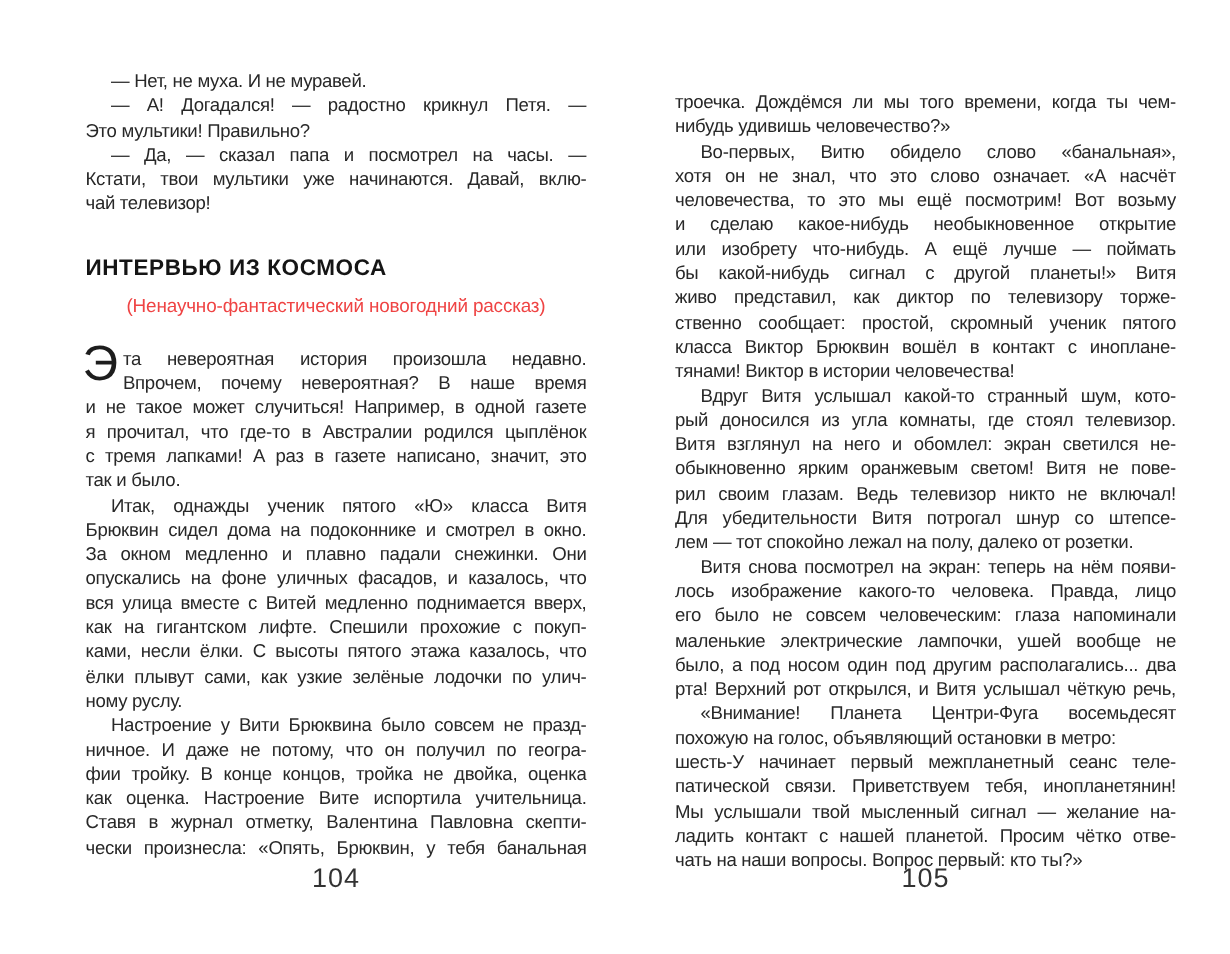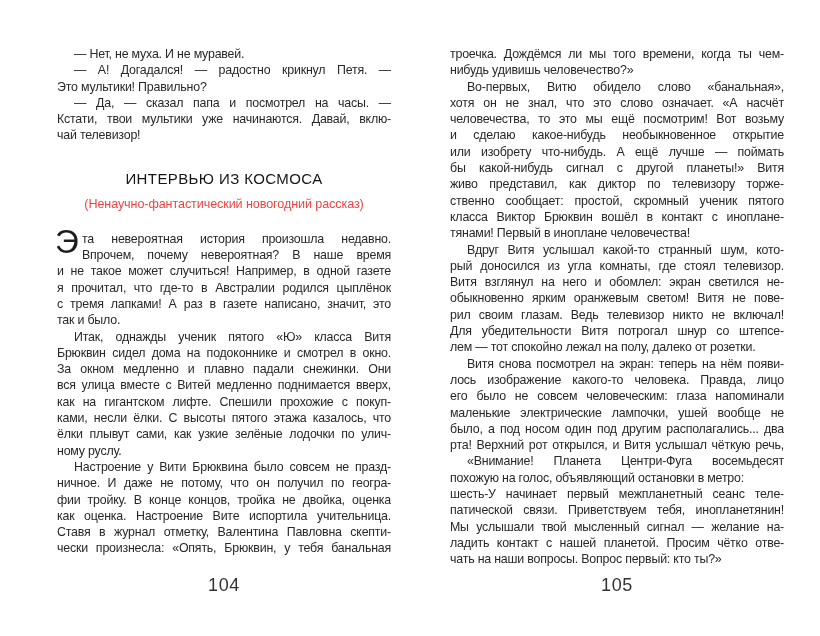--- a/index.html
+++ b/index.html
@@ -30,37 +30,36 @@
     overflow: hidden;
   }
   .line.end    { text-align-last: left; }
   .line.indent { text-indent: 17px; }
   .line.dc     { margin-left: 25px; }
 
   .intro { padding-top: 46px; }
 
   .title {
     margin: 26px 0 0 0;
-    text-align: center;
     font-size: 15px;
     line-height: 17px;
-    font-weight: normal;
+    font-weight: bold;
     letter-spacing: 0.4px;
     color: #151515;
   }
   .subtitle {
     margin-top: 10px;
     text-align: center;
     font-size: 12.6px;
     line-height: 15px;
     letter-spacing: -0.1px;
     color: #ef4444;
   }
   .body-block { margin-top: 19px; }
-  .right-body { margin-top: 0; padding-top: 46px; }
+  .right-body { margin-top: 0; padding-top: 60px; }
 
   .drop-cap {
     position: absolute;
     left: -2px;
     top: 226px;
     font-size: 33px;
     line-height: 31px;
     font-weight: 500;
     color: #1d1d1d;
   }
@@ -95,20 +94,21 @@
     <div class="body-block" id="left-body">
         <div class="line dc">та невероятная история произошла недавно.</div>
         <div class="line dc">Впрочем, почему невероятная? В наше время</div>
         <div class="line">и не такое может случиться! Например, в одной газете</div>
         <div class="line">я прочитал, что где-то в Австралии родился цыплёнок</div>
         <div class="line">с тремя лапками! А раз в газете написано, значит, это</div>
         <div class="line end">так и было.</div>
         <div class="line indent">Итак, однажды ученик пятого «Ю» класса Витя</div>
         <div class="line">Брюквин сидел дома на подоконнике и смотрел в окно.</div>
         <div class="line">За окном медленно и плавно падали снежинки. Они</div>
+        <div class="line">опускались на фоне уличных фасадов, и казалось, что</div>
         <div class="line">вся улица вместе с Витей медленно поднимается вверх,</div>
         <div class="line">как на гигантском лифте. Спешили прохожие с покуп-</div>
         <div class="line">ками, несли ёлки. С высоты пятого этажа казалось, что</div>
         <div class="line">ёлки плывут сами, как узкие зелёные лодочки по улич-</div>
         <div class="line end">ному руслу.</div>
         <div class="line indent">Настроение у Вити Брюквина было совсем не празд-</div>
         <div class="line">ничное. И даже не потому, что он получил по геогра-</div>
         <div class="line">фии тройку. В конце концов, тройка не двойка, оценка</div>
         <div class="line">как оценка. Настроение Вите испортила учительница.</div>
         <div class="line">Ставя в журнал отметку, Валентина Павловна скепти-</div>
@@ -123,21 +123,21 @@
         <div class="line end">нибудь удивишь человечество?»</div>
         <div class="line indent">Во-первых, Витю обидело слово «банальная»,</div>
         <div class="line">хотя он не знал, что это слово означает. «А насчёт</div>
         <div class="line">человечества, то это мы ещё посмотрим! Вот возьму</div>
         <div class="line">и сделаю какое-нибудь необыкновенное открытие</div>
         <div class="line">или изобрету что-нибудь. А ещё лучше — поймать</div>
         <div class="line">бы какой-нибудь сигнал с другой планеты!» Витя</div>
         <div class="line">живо представил, как диктор по телевизору торже-</div>
         <div class="line">ственно сообщает: простой, скромный ученик пятого</div>
         <div class="line">класса Виктор Брюквин вошёл в контакт с иноплане-</div>
-        <div class="line end">тянами! Первый в иноплане человечества!</div>
+        <div class="line end">тянами! Виктор в истории человечества!</div>
         <div class="line indent">Вдруг Витя услышал какой-то странный шум, кото-</div>
         <div class="line">рый доносился из угла комнаты, где стоял телевизор.</div>
         <div class="line">Витя взглянул на него и обомлел: экран светился не-</div>
         <div class="line">обыкновенно ярким оранжевым светом! Витя не пове-</div>
         <div class="line">рил своим глазам. Ведь телевизор никто не включал!</div>
         <div class="line">Для убедительности Витя потрогал шнур со штепсе-</div>
         <div class="line end">лем — тот спокойно лежал на полу, далеко от розетки.</div>
         <div class="line indent">Витя снова посмотрел на экран: теперь на нём появи-</div>
         <div class="line">лось изображение какого-то человека. Правда, лицо</div>
         <div class="line">его было не совсем человеческим: глаза напоминали</div>

